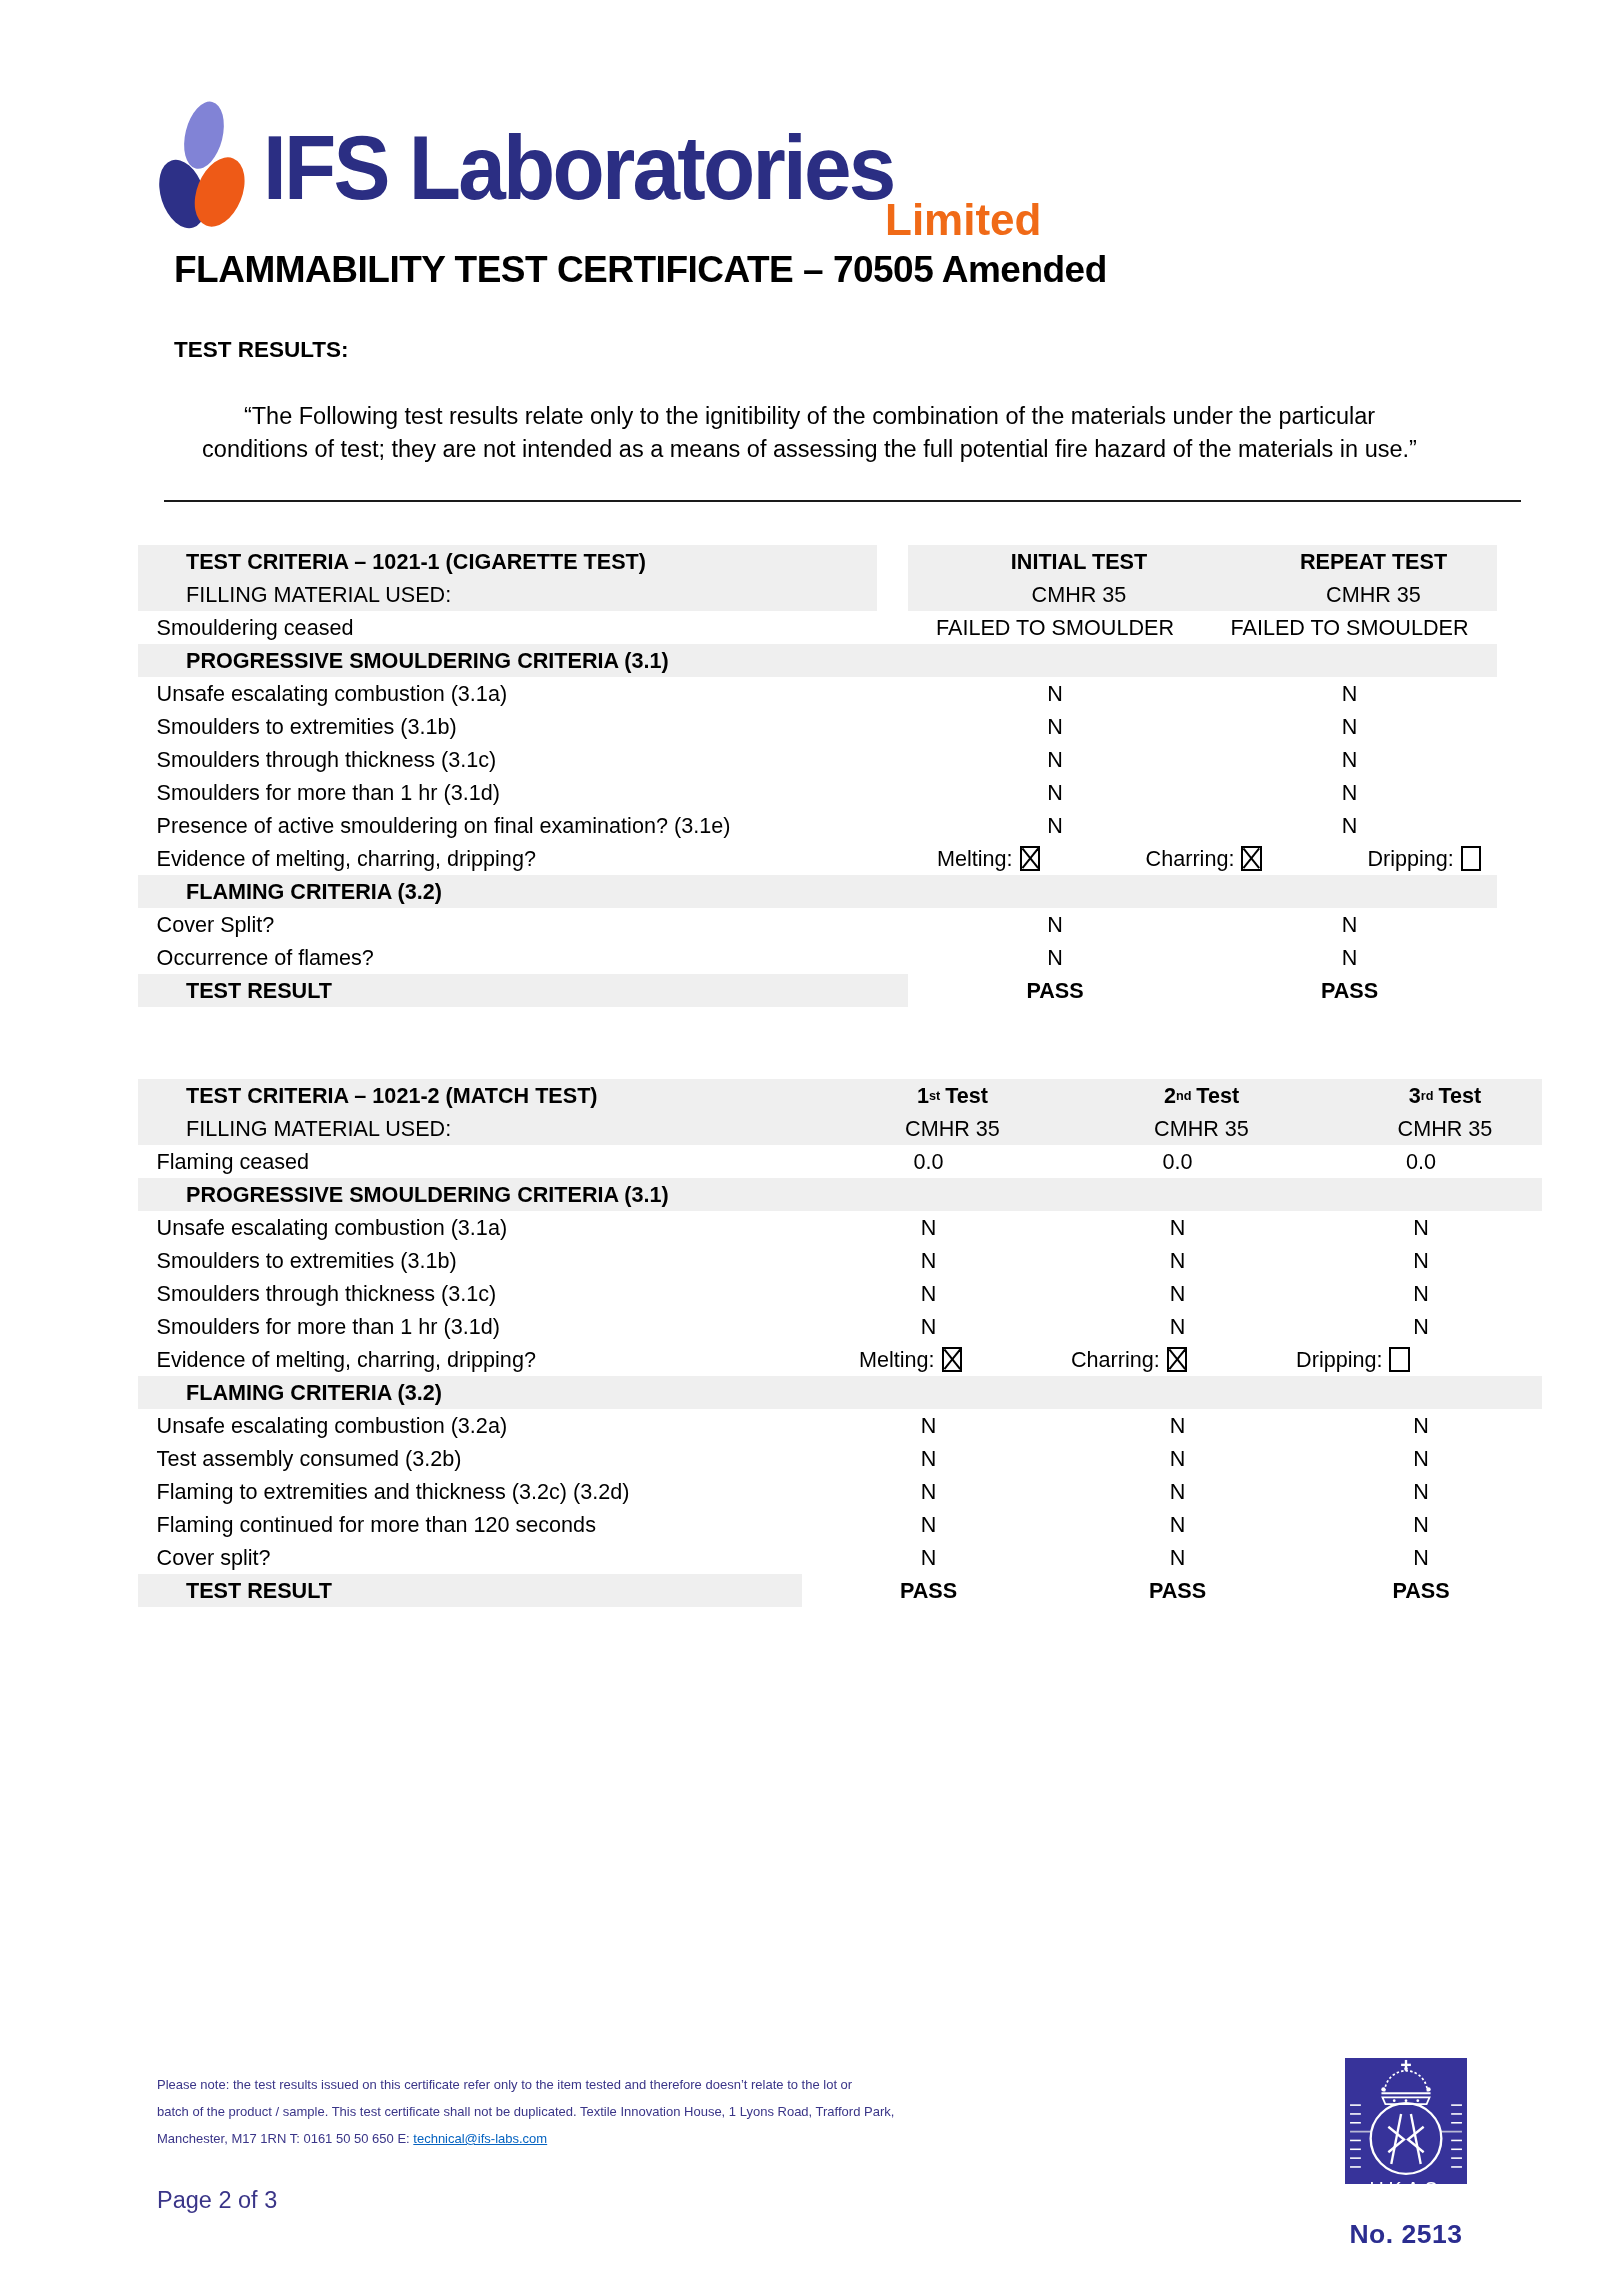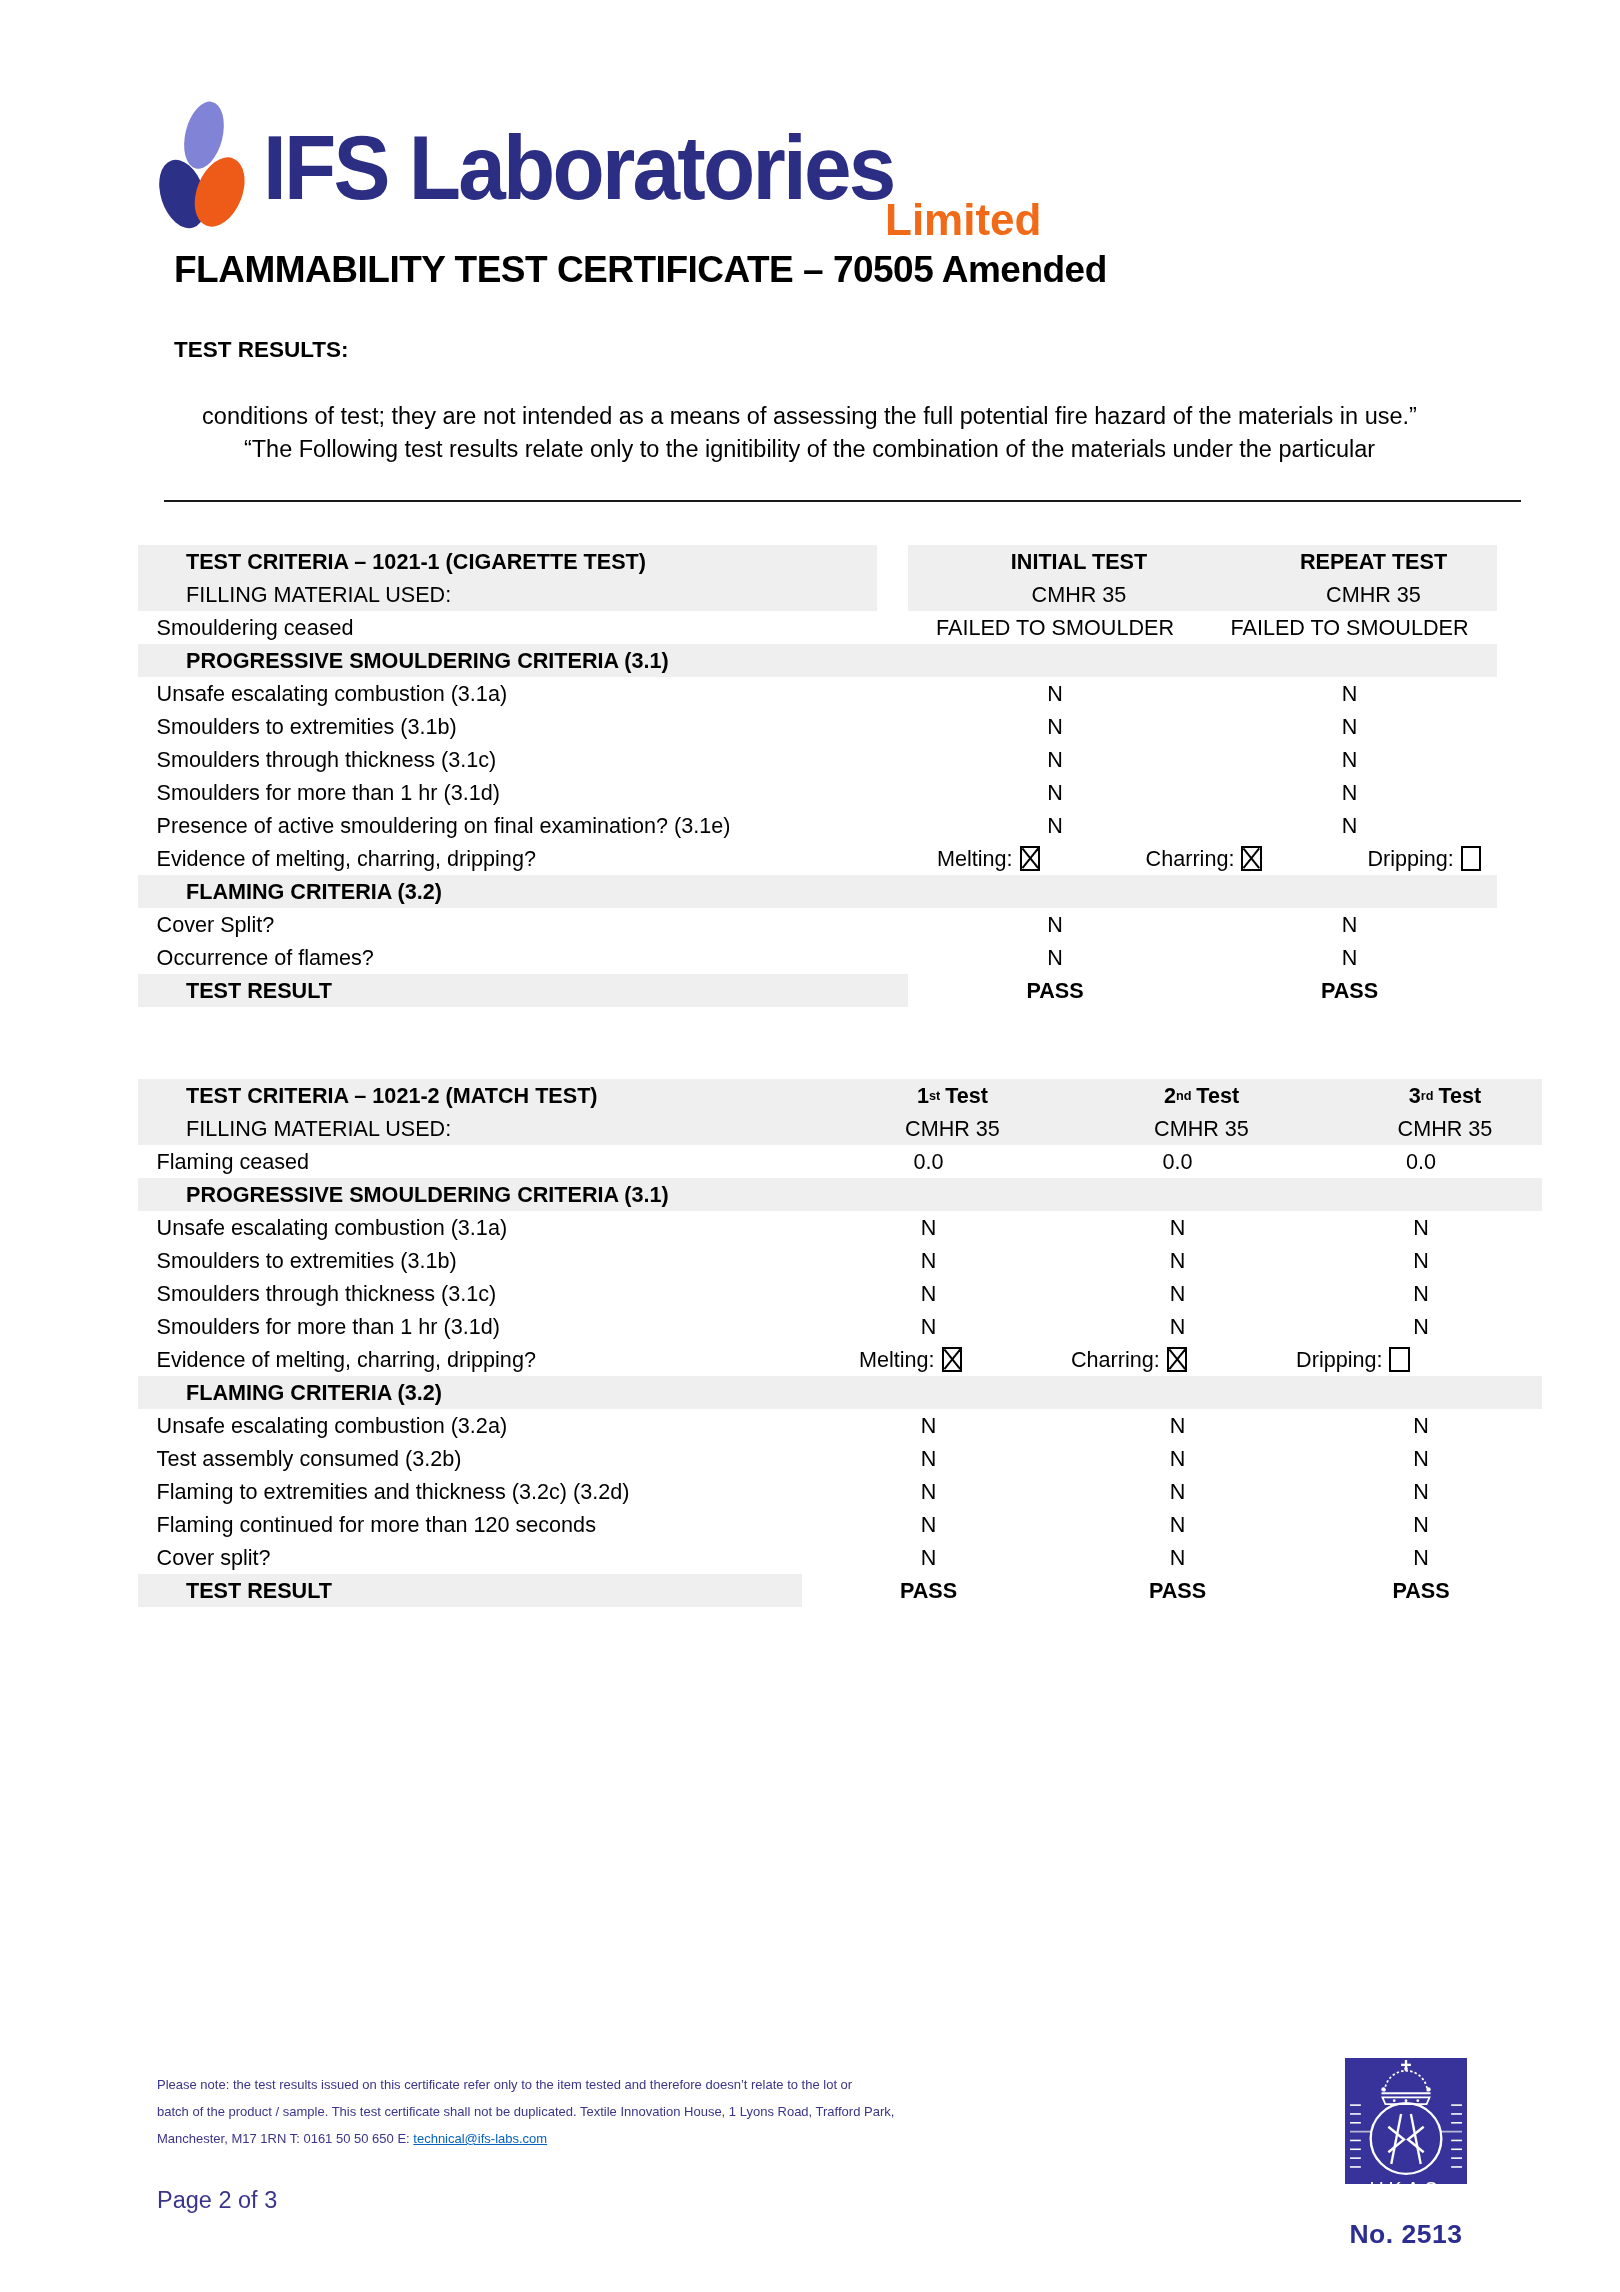--- a/index.html
+++ b/index.html
@@ -56,22 +56,22 @@
   <ellipse cx="52" cy="40" rx="19" ry="35" fill="#8183d6" transform="rotate(14 52 40)"></ellipse>
   <ellipse cx="30" cy="100" rx="22" ry="36" fill="#2d3087" transform="rotate(-18 30 100)"></ellipse>
   <ellipse cx="68" cy="98" rx="23" ry="37" fill="#ee5a17" transform="rotate(22 68 98)"></ellipse>
 </svg>
 <div class="logo-text">IFS Laboratories</div>
 <div class="logo-limited">Limited</div>
 
 <h1 class="title">FLAMMABILITY TEST CERTIFICATE – 70505 Amended</h1>
 <div class="results-heading">TEST RESULTS:</div>
 <div class="disclaimer">
+  <div>“The Following test results relate only to the ignitibility of the combination of the materials under the particular</div>
   <div>conditions of test; they are not intended as a means of assessing the full potential fire hazard of the materials in use.”</div>
-  <div>“The Following test results relate only to the ignitibility of the combination of the materials under the particular</div>
 </div>
 <hr class="rule">
 
 <div class="table t1">
 
   <div class="cell lbl shade bold">TEST CRITERIA – 1021-1 (CIGARETTE TEST)</div>
   <div class="cell"></div>
   <div class="cell val shade bold">INITIAL TEST</div>
   <div class="cell val shade bold">REPEAT TEST</div>
 

